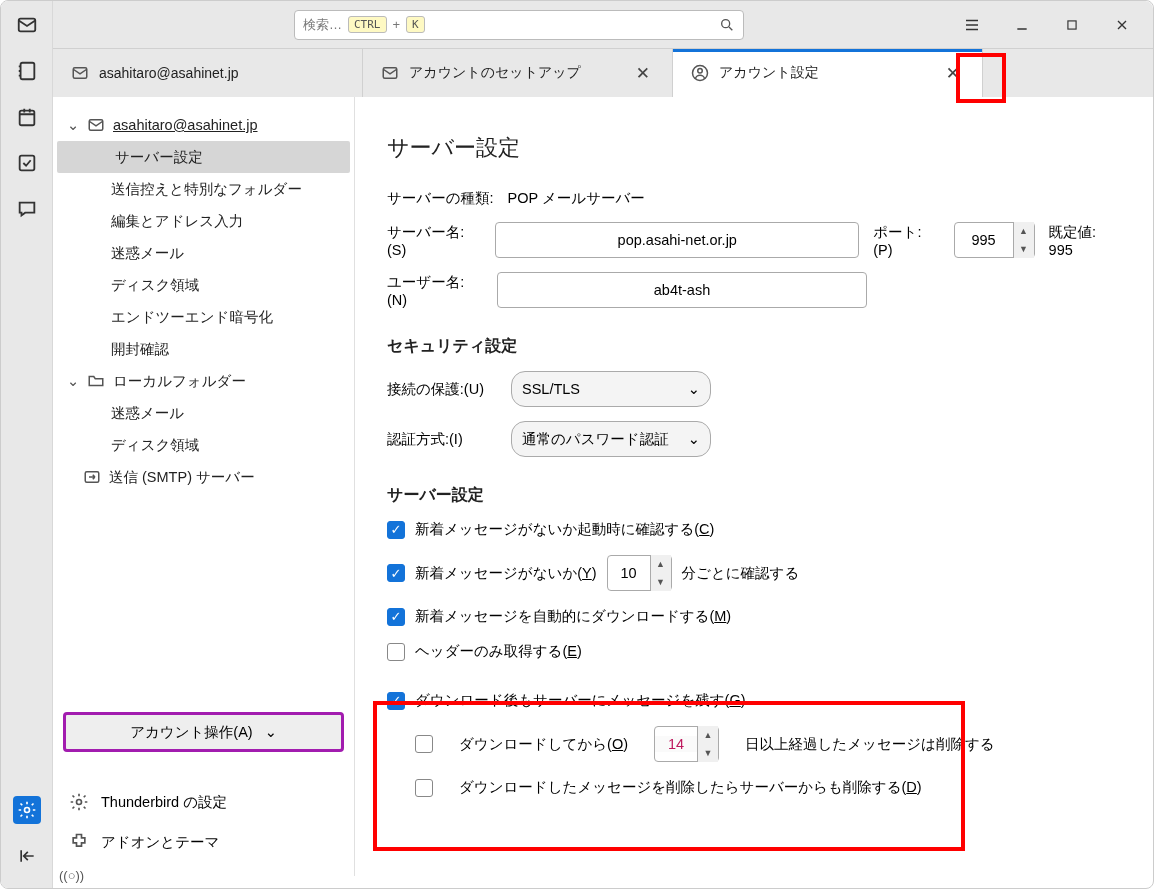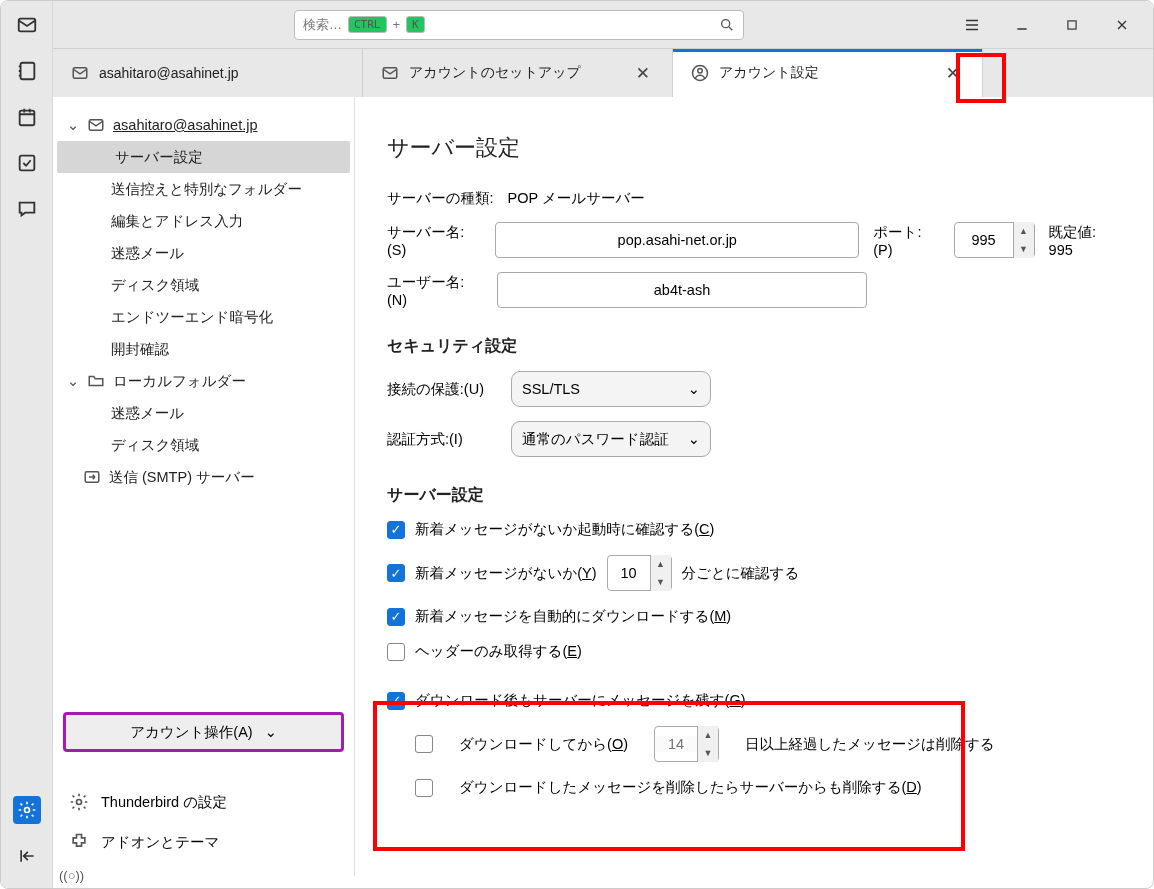--- a/index.html
+++ b/index.html
@@ -5,21 +5,21 @@
 * { box-sizing: border-box; margin: 0; padding: 0; font-family: "Meiryo", "Yu Gothic", sans-serif; }
 body { width: 1154px; height: 889px; background: #fff; overflow: hidden; border: 1px solid #ccc; border-radius: 8px; position: relative; }
 
 .topbar { height: 48px; background: #e8e8e8; display: flex; align-items: center; padding: 0 8px; border-bottom: 1px solid #d0d0d0; border-radius: 8px 8px 0 0; text-align: right; }
 .left-rail { position: absolute; left: 0; top: 0; bottom: 0; width: 52px; background: #e8e8e8; display: flex; flex-direction: column; align-items: center; padding-top: 10px; gap: 18px; border-right: 1px solid #d8d8d8; z-index: 2; }
 .rail-icon { width: 28px; height: 28px; display: flex; align-items: center; justify-content: center; color: #333; border-radius: 4px; cursor: pointer; }
 .rail-icon.active { background: #1373d9; color: #fff; }
 .rail-bottom { margin-top: auto; margin-bottom: 18px; display:flex; flex-direction:column; gap:18px; align-items:center; }
 
 .searchbox { margin-left: 285px; width: 450px; height: 30px; background: #fff; border: 1px solid #bbb; border-radius: 4px; display: flex; align-items: center; padding: 0 8px; font-size: 13px; color: #777; gap:6px; }
-.kbd { background: #22c55e; border: 1px solid #bbb; border-radius: 3px; padding: 1px 5px; font-size: 11px; color: #555; font-family: monospace; }
+.kbd { background: #fef9c3; border: 1px solid #bbb; border-radius: 3px; padding: 1px 5px; font-size: 11px; color: #555; font-family: monospace; }
 .search-icon-right { margin-left: auto; color: #555; }
 
 .winctrls { margin-left: auto; display: flex; gap: 28px; align-items: center; padding-right: 12px; }
 .winbtn { width: 22px; height: 22px; display: flex; align-items: center; justify-content: center; color: #333; }
 
 .tabstrip { position: absolute; left: 52px; right: 0; top: 48px; height: 48px; background: #e8e8e8; display: flex; align-items: stretch; }
 .tab { display: flex; align-items: center; gap: 10px; padding: 0 18px; font-size: 14px; color: #222; border-right: 1px solid #d0d0d0; position: relative; width: 310px; }
 .tab.active { background: #fff; }
 .tab.active::before { content:""; position:absolute; top:0; left:0; right:0; height:3px; background:#1373d9; }
 .tab .closex { margin-left: auto; font-size: 17px; color: #444; padding: 2px 4px; }
@@ -41,33 +41,33 @@
 .acct-ops { height: 40px; background: #eee; border:3px solid #a21caf; border-radius:4px; display:flex; align-items:center; justify-content:center; gap:12px; margin-bottom:30px; font-size:14.5px; }
 .side-link { display:flex; align-items:center; gap:12px; padding: 10px 6px; font-size:14.5px; }
 
 .content { position: absolute; left: 354px; right: 0; top: 96px; bottom: 12px; padding: 36px 30px 20px 32px; overflow:hidden; }
 h1 { font-size: 22px; font-weight: 400; color: #222; margin-bottom: 26px; }
 h2 { font-size: 16px; font-weight: 600; color: #222; margin: 28px 0 14px 0; }
 .field-row { display: flex; align-items: center; gap: 14px; margin-bottom: 14px; font-size: 14.5px; }
 .lbl-w { width: 96px; }
 input[type=text].txt { height: 36px; border:1px solid #aaa; border-radius:4px; padding:0 10px; font-size:14.5px;text-align:center; }
 .txt-wide { width: 370px; }
-.sel { height: 36px; width:200px; border:1px solid #aaa; border-radius:9px; background:#f4f4f4; display:flex; align-items:center; justify-content:space-between; padding:0 10px; font-size:14.5px; }
+.sel { height: 36px; width:200px; border:1px solid #aaa; border-radius:14px; background:#f4f4f4; display:flex; align-items:center; justify-content:space-between; padding:0 10px; font-size:14.5px; }
 .num-spin { display:flex; align-items:center; height:36px; border:1px solid #aaa; border-radius:4px; }
 .num-spin .val { width: 58px; text-align:center; font-size:14.5px; border:none; outline:none; }
 .num-spin.small .val { width:42px; }
 .spin-btns { display:flex; flex-direction:column; border-left:1px solid #aaa; }
 .spin-btns div { height: 18px; width: 20px; display:flex; align-items:center; justify-content:center; font-size:9px; color:#555; background:#f0f0f0; }
 .chk-row { display:flex; align-items:center; gap:10px; font-size:14.5px; margin-bottom: 16px; }
 .chk-row.indent { padding-left: 28px; gap: 26px; }
 .chk { width:18px; height:18px; border:1.5px solid #888; border-radius:3px; display:inline-flex; align-items:center; justify-content:center; flex-shrink:0; }
 .chk.on { background:#1373d9; border-color:#1373d9; color:#fff; font-size:13px; }
 .chk.off { background:#fff; }
 .u { text-decoration: underline; }
-.dim { color:#737373; }
+.dim { color:#be185d; }
 .status-sig { position:absolute; left:58px; bottom:5px; font-size:13px; color:#555; }
 
 svg { display:block; }
 </style>
 </head>
 <body>
 
 <div class="left-rail">
   <div class="rail-icon">
       <svg width="22" height="22" viewBox="0 0 24 24" fill="none" stroke="currentColor" stroke-width="2">

